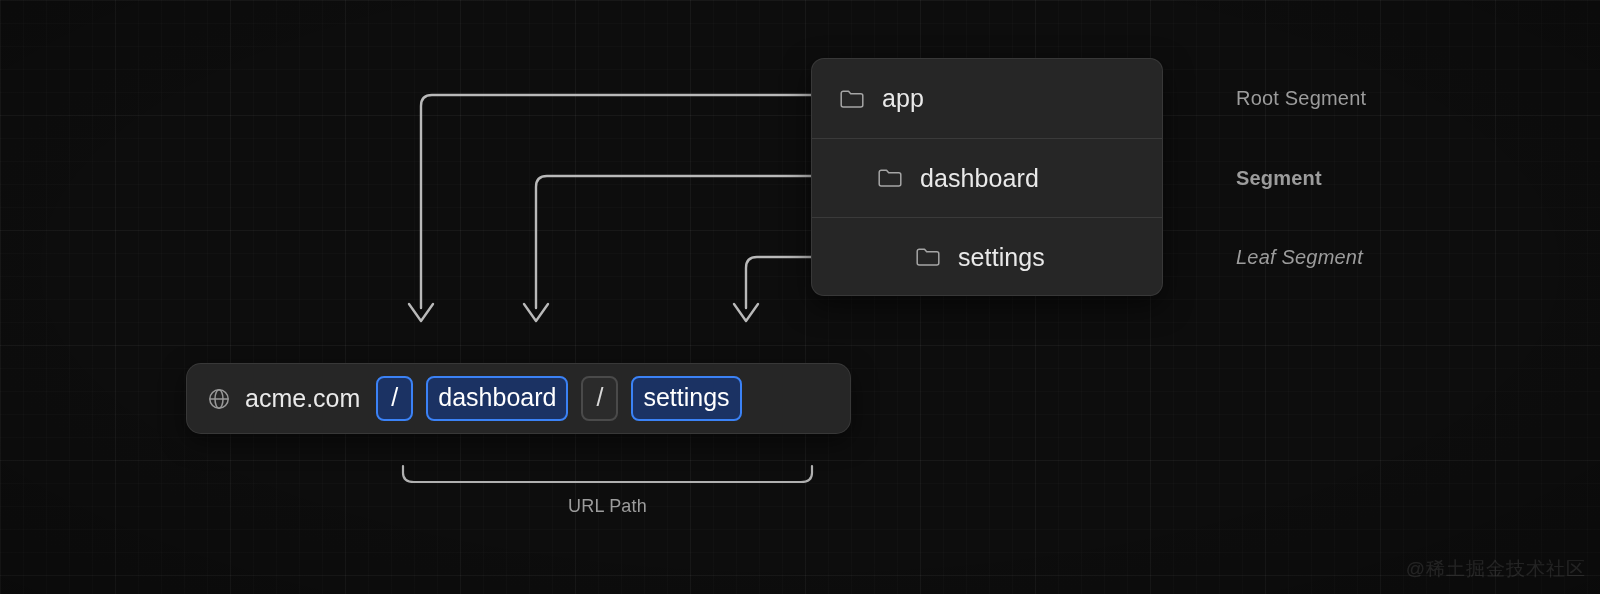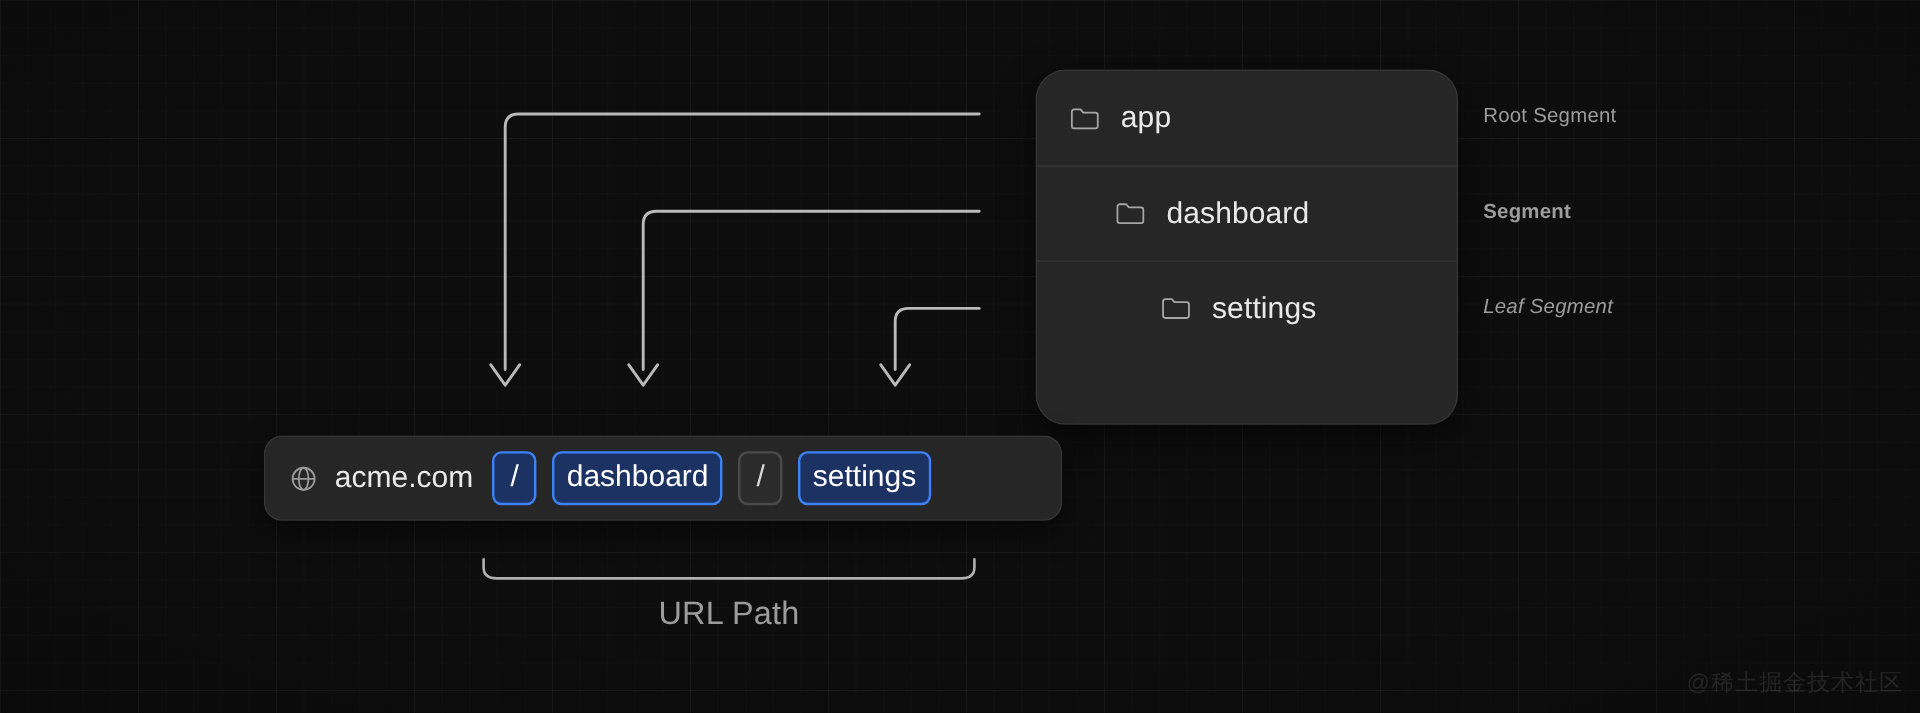--- a/index.html
+++ b/index.html
@@ -29,62 +29,61 @@
     position:absolute; inset:0;
     background:radial-gradient(ellipse 120% 130% at 50% 45%, rgba(0,0,0,0) 35%, rgba(0,0,0,0.55) 100%);
     pointer-events:none;
   }
 
   
   #connectors{ position:absolute; left:0; top:0; width:1600px; height:594px; pointer-events:none; }
 
   
   #tree-card{
-    position:absolute; left:863px; top:58px; width:352px; height:296px;
+    position:absolute; left:811px; top:58px; width:352px; height:238px;
     background:#262626;
     border:1px solid rgba(255,255,255,0.085);
-    border-radius:25px;
+    border-radius:13px;
     box-shadow:0 10px 28px rgba(0,0,0,0.55);
     overflow:hidden;
   }
   .tree-row{
     height:79px;
     display:flex; align-items:center;
     color:#e9e9e9;
     font-size:25px;
     letter-spacing:.1px;
   }
   .tree-row.r1{ padding-left:28px; }
   .tree-row.r2{ padding-left:66px; border-top:1px solid rgba(255,255,255,0.095); }
   .tree-row.r3{ padding-left:104px; border-top:1px solid rgba(255,255,255,0.095); }
   .folder-ico{ width:24px; height:20px; margin-right:18px; flex:0 0 auto; display:block; }
   .tree-label{ white-space:nowrap; }
 
   
   .seg-label{
     position:absolute;
     color:#9c9c9c;
-    font-size:17px;
+    font-size:20px;
     white-space:nowrap;
     letter-spacing:.2px;
   }
   #label-root{ left:1236px; top:87px; }
   #label-seg { left:1236px; top:167px;font-weight:bold; }
   #label-leaf{ left:1236px; top:246px;font-style:italic; }
 
   
   #url-bar{
     position:absolute; left:186px; top:363px; width:665px; height:71px;
     background:#262626;
     border:1px solid rgba(255,255,255,0.085);
     border-radius:15px;
     box-shadow:0 8px 24px rgba(0,0,0,0.5);
     display:flex; align-items:center;
     padding-left:20px;
-    margin-left:34px;
   }
   .globe-ico{ width:24px; height:24px; margin-right:14px; flex:0 0 auto; display:block; }
   #host{
     color:#e9e9e9; font-size:25px; white-space:nowrap; margin-right:16px;
   }
   .pill{
     font-size:25px;
     line-height:1;
     padding:7px 10px 9px;
     border-radius:8px;
@@ -102,21 +101,21 @@
     border:2px solid #4a4a4a;
   }
   .pill.sep{ padding-left:13px; padding-right:13px; }
   .gap{ width:13px; flex:0 0 auto; }
 
   
   #brace{ position:absolute; left:395px; top:460px; width:425px; height:38px; }
   #brace-label{
     position:absolute; left:395px; top:496px; width:425px;
     text-align:center;
-    color:#9c9c9c; font-size:27px; letter-spacing:.2px;
+    color:#9c9c9c; font-size:18px; letter-spacing:.2px;
   }
 
   
   #watermark{
     position:absolute; right:14px; bottom:12px;
     color:rgba(255,255,255,0.10);
     font-size:19px;
     letter-spacing:1px;
     white-space:nowrap;
   }

